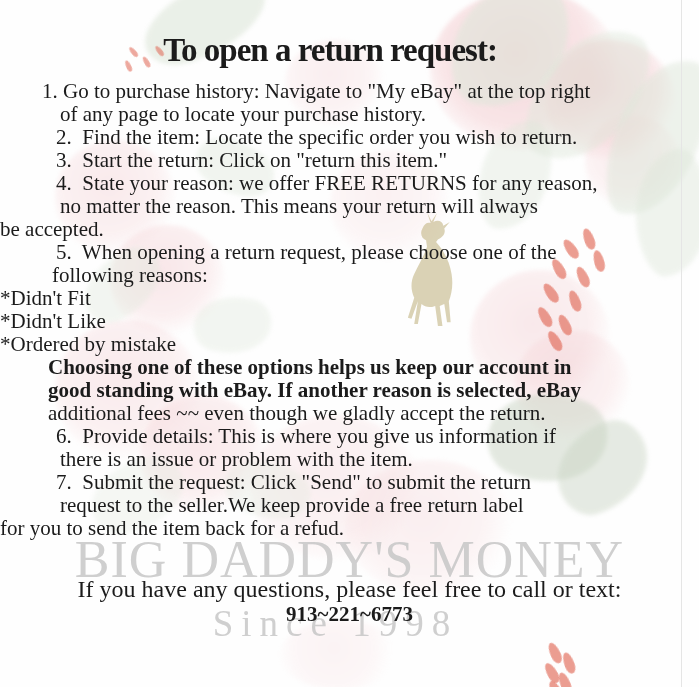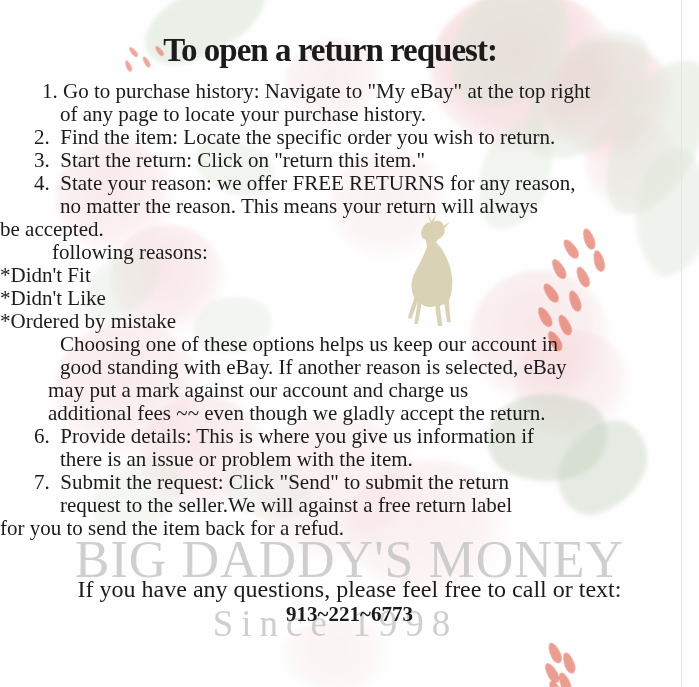--- a/index.html
+++ b/index.html
@@ -95,26 +95,26 @@
     text-align:center;font-size:37px;line-height:44px;letter-spacing:8px;
     color:var(--watermark-color);opacity:.85;transform:translateX(-14px);white-space:nowrap;}
 
   
   .content{position:absolute;z-index:2;inset:0;}
   .title{position:absolute;top:30px;left:0;width:660px;text-align:center;
     font-size:33px;line-height:40px;font-weight:bold;letter-spacing:-1px;}
   .body{position:absolute;top:80px;left:0;width:699px;}
   .ln{font-size:21px;line-height:23px;white-space:pre;}
   .item1{padding-left:42px;}
-  .item{padding-left:34px;}
+  .item{padding-left:56px;}
   .cont{padding-left:60px;}
   .cont2{}
   .contw{padding-left:52px;}
   .reason{}
-  .para{padding-left:60px;}
+  .para{padding-left:48px;font-weight:bold;}
   .para2{padding-left:48px;}
   .footer{position:absolute;top:577px;left:0;width:699px;text-align:center;}
   .footer .contact{font-size:24px;line-height:25px;}
   .footer .phone{font-size:21px;line-height:25px;font-weight:bold;}
 </style>
 </head>
 <body>
 
 <div class="page">
 
@@ -184,32 +184,32 @@
     <div class="title">To open a return request:</div>
 
     <div class="body">
       <div class="ln item1">1. Go to purchase history: Navigate to "My eBay" at the top right</div>
       <div class="ln cont">of any page to locate your purchase history.</div>
       <div class="ln item">2.  Find the item: Locate the specific order you wish to return.</div>
       <div class="ln item">3.  Start the return: Click on "return this item."</div>
       <div class="ln item">4.  State your reason: we offer FREE RETURNS for any reason,</div>
       <div class="ln cont">no matter the reason. This means your return will always</div>
       <div class="ln cont2">be accepted.</div>
+      <div class="ln item">5.  When opening a return request, please choose one of the</div>
       <div class="ln contw">following reasons:</div>
       <div class="ln reason">*Didn't Fit</div>
       <div class="ln reason">*Didn't Like</div>
       <div class="ln reason">*Ordered by mistake</div>
       <div class="ln para">Choosing one of these options helps us keep our account in</div>
       <div class="ln para">good standing with eBay. If another reason is selected, eBay</div>
-      <div class="ln para2">may put a mark against our account and charge us</div>
       <div class="ln para2">additional fees ~~ even though we gladly accept the return.</div>
       <div class="ln item">6.  Provide details: This is where you give us information if</div>
       <div class="ln cont">there is an issue or problem with the item.</div>
       <div class="ln item">7.  Submit the request: Click "Send" to submit the return</div>
-      <div class="ln cont">request to the seller.We will against a free return label</div>
+      <div class="ln cont">request to the seller.We keep provide a free return label</div>
       <div class="ln cont2">for you to send the item back for a refud.</div>
     </div>
 
     <div class="footer">
       <div class="contact">If you have any questions, please feel free to call or text:</div>
       <div class="phone">913~221~6773</div>
     </div>
   </div>
 
 </div>

